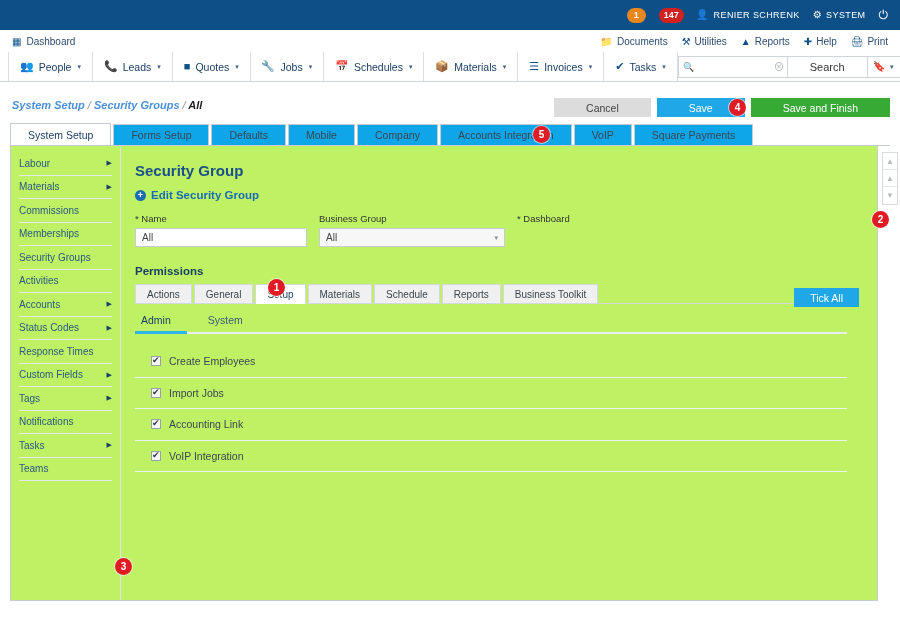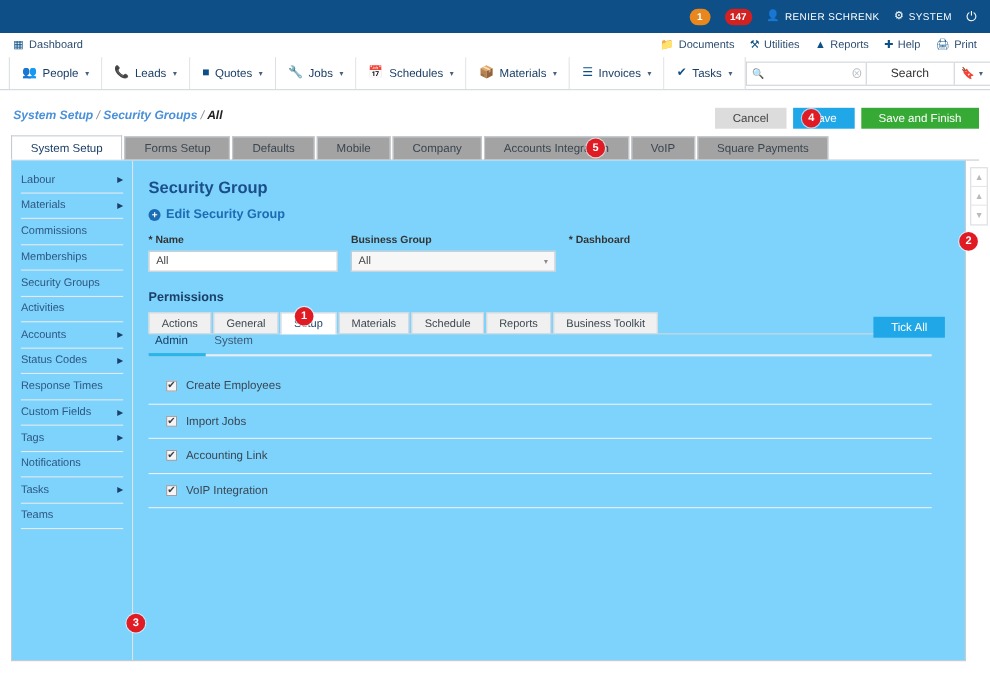--- a/index.html
+++ b/index.html
@@ -124,48 +124,48 @@
   }
   .breadcrumb .sep { color: #8a8f94; font-weight: normal; }
   .breadcrumb .current { color: #222; }
 
   
   .actions {
     position: absolute; right: 10px; top: 98px;
     display: flex; align-items: center; gap: 6px;
   }
   .btn {
-    height: 19px; padding: 0 16px; border: 0; cursor: pointer;
+    height: 19px; padding: 0 32px; border: 0; cursor: pointer;
     font-size: 10.5px; font-family: "Liberation Sans", sans-serif;
     display: flex; align-items: center; justify-content: center;
   }
   .btn-cancel { background: #dcdcdc; color: #444; }
   .btn-save { background: #1fa7e8; color: #fff; }
   .btn-finish { background: #37aa36; color: #fff; }
 
   
   .maintabs {
     position: absolute; left: 10px; top: 124px; width: 880px; height: 22px;
     display: flex; align-items: flex-end; gap: 2px;
     border-bottom: 1px solid #c6cbd1;
   }
   .mtab {
-    height: 21px; padding: 0 17px; background: #a3a3a3;
+    height: 21px; padding: 0 17px; background: #0ea5e9;
     border: 1px solid #c6cbd1; border-bottom: none;
     display: flex; align-items: center; justify-content: center;
     font-size: 10.5px; color: #3a4650; white-space: nowrap;
     position: relative;
   }
   .mtab.active { background: #ffffff; color: #1b3f66; height: 22px; }
 
   
   .panel {
     position: absolute; left: 10px; top: 146px;
     width: 868px; height: 455px;
-    border: 1px solid #c6cbd1; border-top: none; background: #7dd3fc;
+    border: 1px solid #c6cbd1; border-top: none; background: #bef264;
     display: flex; overflow: hidden;
   }
   .sidebar {
     width: 110px; flex: none; padding-top: 6px;
     border-right: 1px solid #dfe3e7; overflow: hidden;
   }
   .side-item {
     height: 23.5px; margin: 0 8px; display: flex; align-items: center;
     border-bottom: 1px solid #e6eaee;
     color: #2e5782; font-size: 10px;
@@ -183,21 +183,21 @@
     color: #1b6cb3; font-size: 11.5px; font-weight: bold;
   }
   .plus-ico {
     width: 11px; height: 11px; border-radius: 50%;
     background: #1b6cb3; color: #fff; font-size: 9px; line-height: 11px;
     text-align: center; font-weight: bold;
   }
 
   .fieldrow { margin-top: 12px; display: flex; gap: 12px; }
   .field { display: flex; flex-direction: column; }
-  .field-label { font-size: 9.5px; color: #333; margin-bottom: 4px; font-weight: bold; }
+  .field-label { font-size: 9.5px; color: #333; margin-bottom: 4px; }
   .field-box {
     height: 19px; border: 1px solid #c6cbd1; background: #fff;
     display: flex; align-items: center; padding: 0 6px;
     font-size: 10px; color: #444;
   }
   .field-box.sel { background: #f7f7f7; }
   .field-box .dd {
     margin-left: auto; font-size: 7px; color: #888;
   }
   .w-name { width: 172px; }
@@ -215,21 +215,21 @@
   }
   .ptab {
     height: 19px; padding: 0 11px; background: #f0f0f0;
     border: 1px solid #d3d8dd; border-bottom: none;
     display: flex; align-items: center; justify-content: center;
     font-size: 10px; color: #3a4650; white-space: nowrap;
   }
   .ptab.active { background: #ffffff; color: #1b3f66; height: 20px; }
 
   .subtabs {
-    display: flex; gap: 12px; width: 712px;
+    margin-top: 10px; display: flex; gap: 25px; width: 712px;
     border-bottom: 2px solid #e9edf1; padding-bottom: 6px;
     position: relative;
   }
   .subtab { font-size: 10.5px; color: #3c5a78; padding: 0 6px; }
   .subtab.active { color: #1b3f66; }
   .subtab.active::after {
     content: ""; position: absolute; left: 0; bottom: -2px;
     width: 52px; height: 3px; background: #2cb3e8;
   }
 

